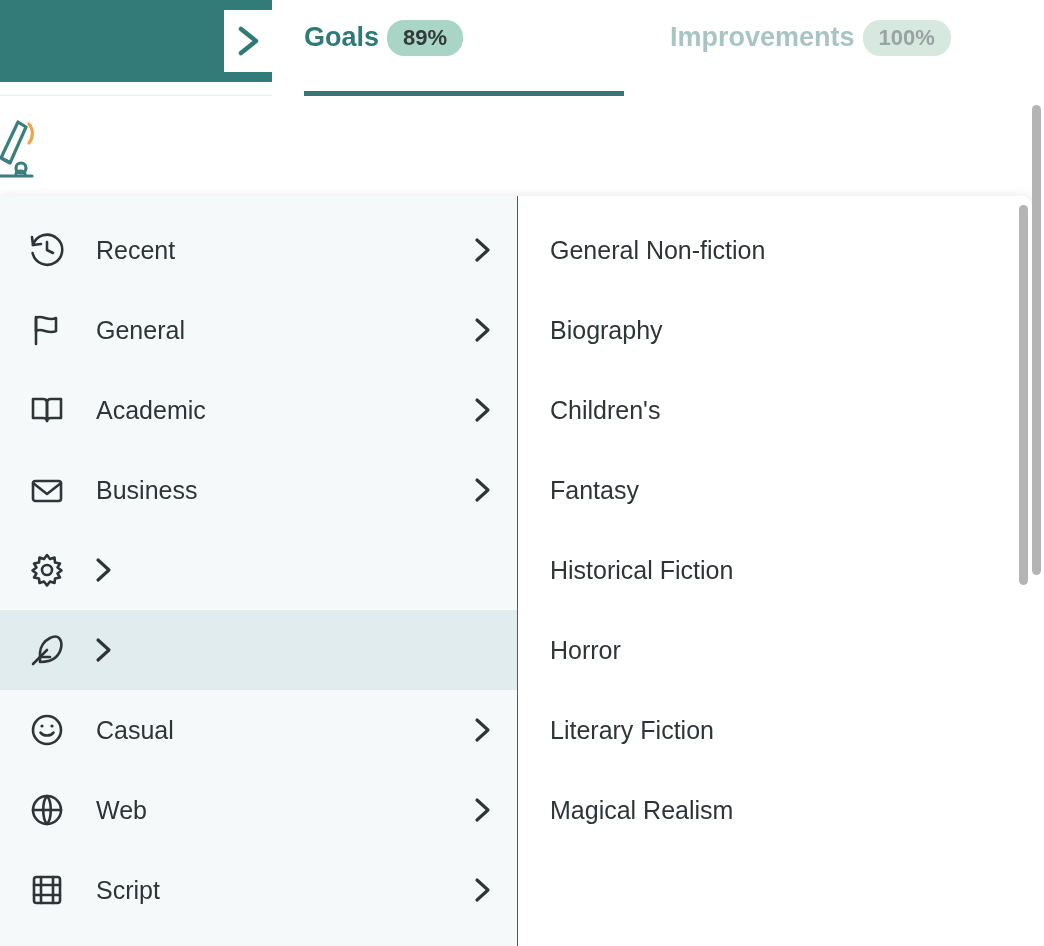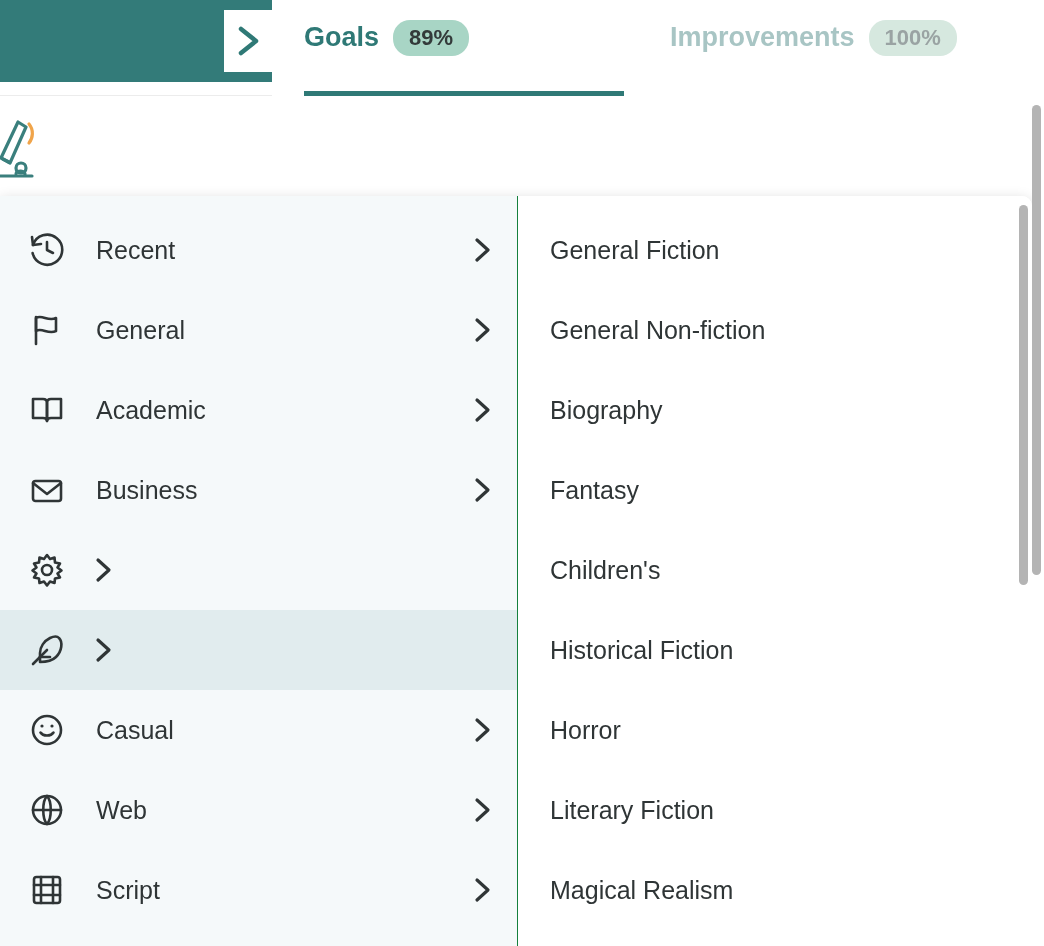--- a/index.html
+++ b/index.html
@@ -28,21 +28,21 @@
   }
   .collapse-btn svg { display: block; }
 
   
   .tabbar {
     position: absolute; left: 272px; top: 0; width: 772px; height: 96px;
     background: #ffffff;
   }
   .tab {
     position: absolute; top: 0; height: 96px;
-    display: flex; align-items: flex-start; gap: 14px;
+    display: flex; align-items: flex-start; gap: 8px;
     padding-top: 20px;
     cursor: pointer;
     white-space: nowrap;
   }
   .tab-goals { left: 32px; }
   .tab-improvements { left: 398px; }
   .tab-label { font-size: 27px; font-weight: bold; line-height: 34px; }
   .tab-goals .tab-label { color: #2f7976; }
   .tab-improvements .tab-label { color: #a8c5c4; }
   .tab-badge {
@@ -377,33 +377,30 @@
         <span class="cat-chevron">
           <svg width="24" height="30" viewBox="0 0 24 30">
             <polyline points="6,5 17,15 6,25" fill="none" stroke="#2f3536" stroke-width="3.2" stroke-linecap="round" stroke-linejoin="round"></polyline>
           </svg>
         </span>
       </div>
     </div>
 
     <div class="item-pane">
       <div class="item-row">
-        <span class="item-label">General Fiction</span>
-      </div>
-      <div class="item-row">
         <span class="item-label">General Non-fiction</span>
       </div>
       <div class="item-row">
         <span class="item-label">Biography</span>
       </div>
       <div class="item-row">
+        <span class="item-label">Children's</span>
+      </div>
+      <div class="item-row">
         <span class="item-label">Fantasy</span>
-      </div>
-      <div class="item-row">
-        <span class="item-label">Children's</span>
       </div>
       <div class="item-row">
         <span class="item-label">Historical Fiction</span>
       </div>
       <div class="item-row">
         <span class="item-label">Horror</span>
       </div>
       <div class="item-row">
         <span class="item-label">Literary Fiction</span>
       </div>

